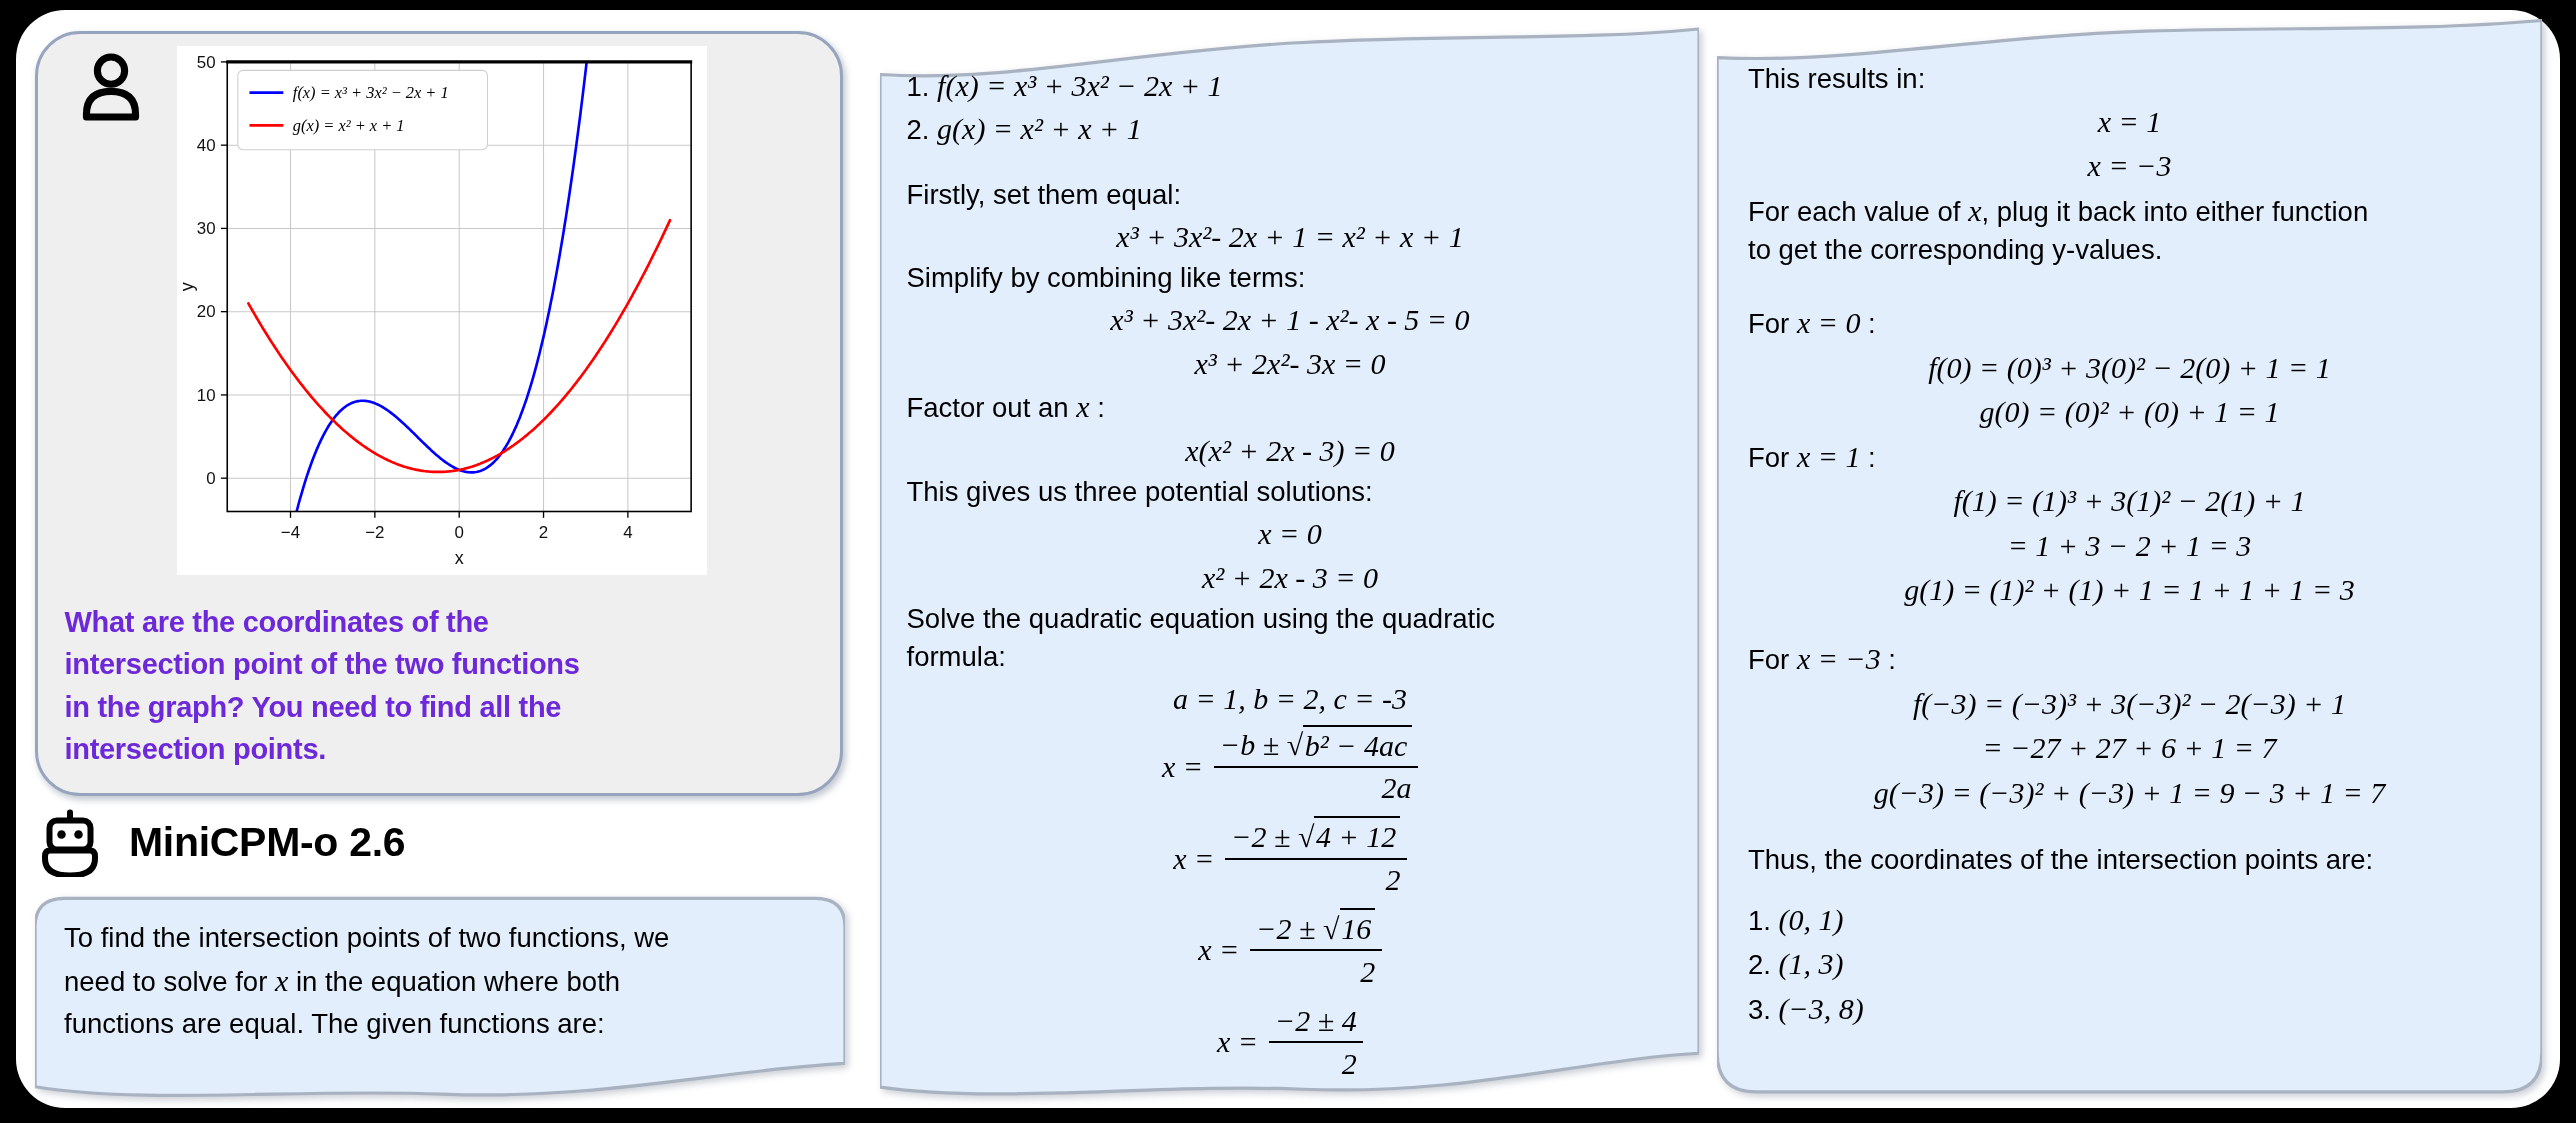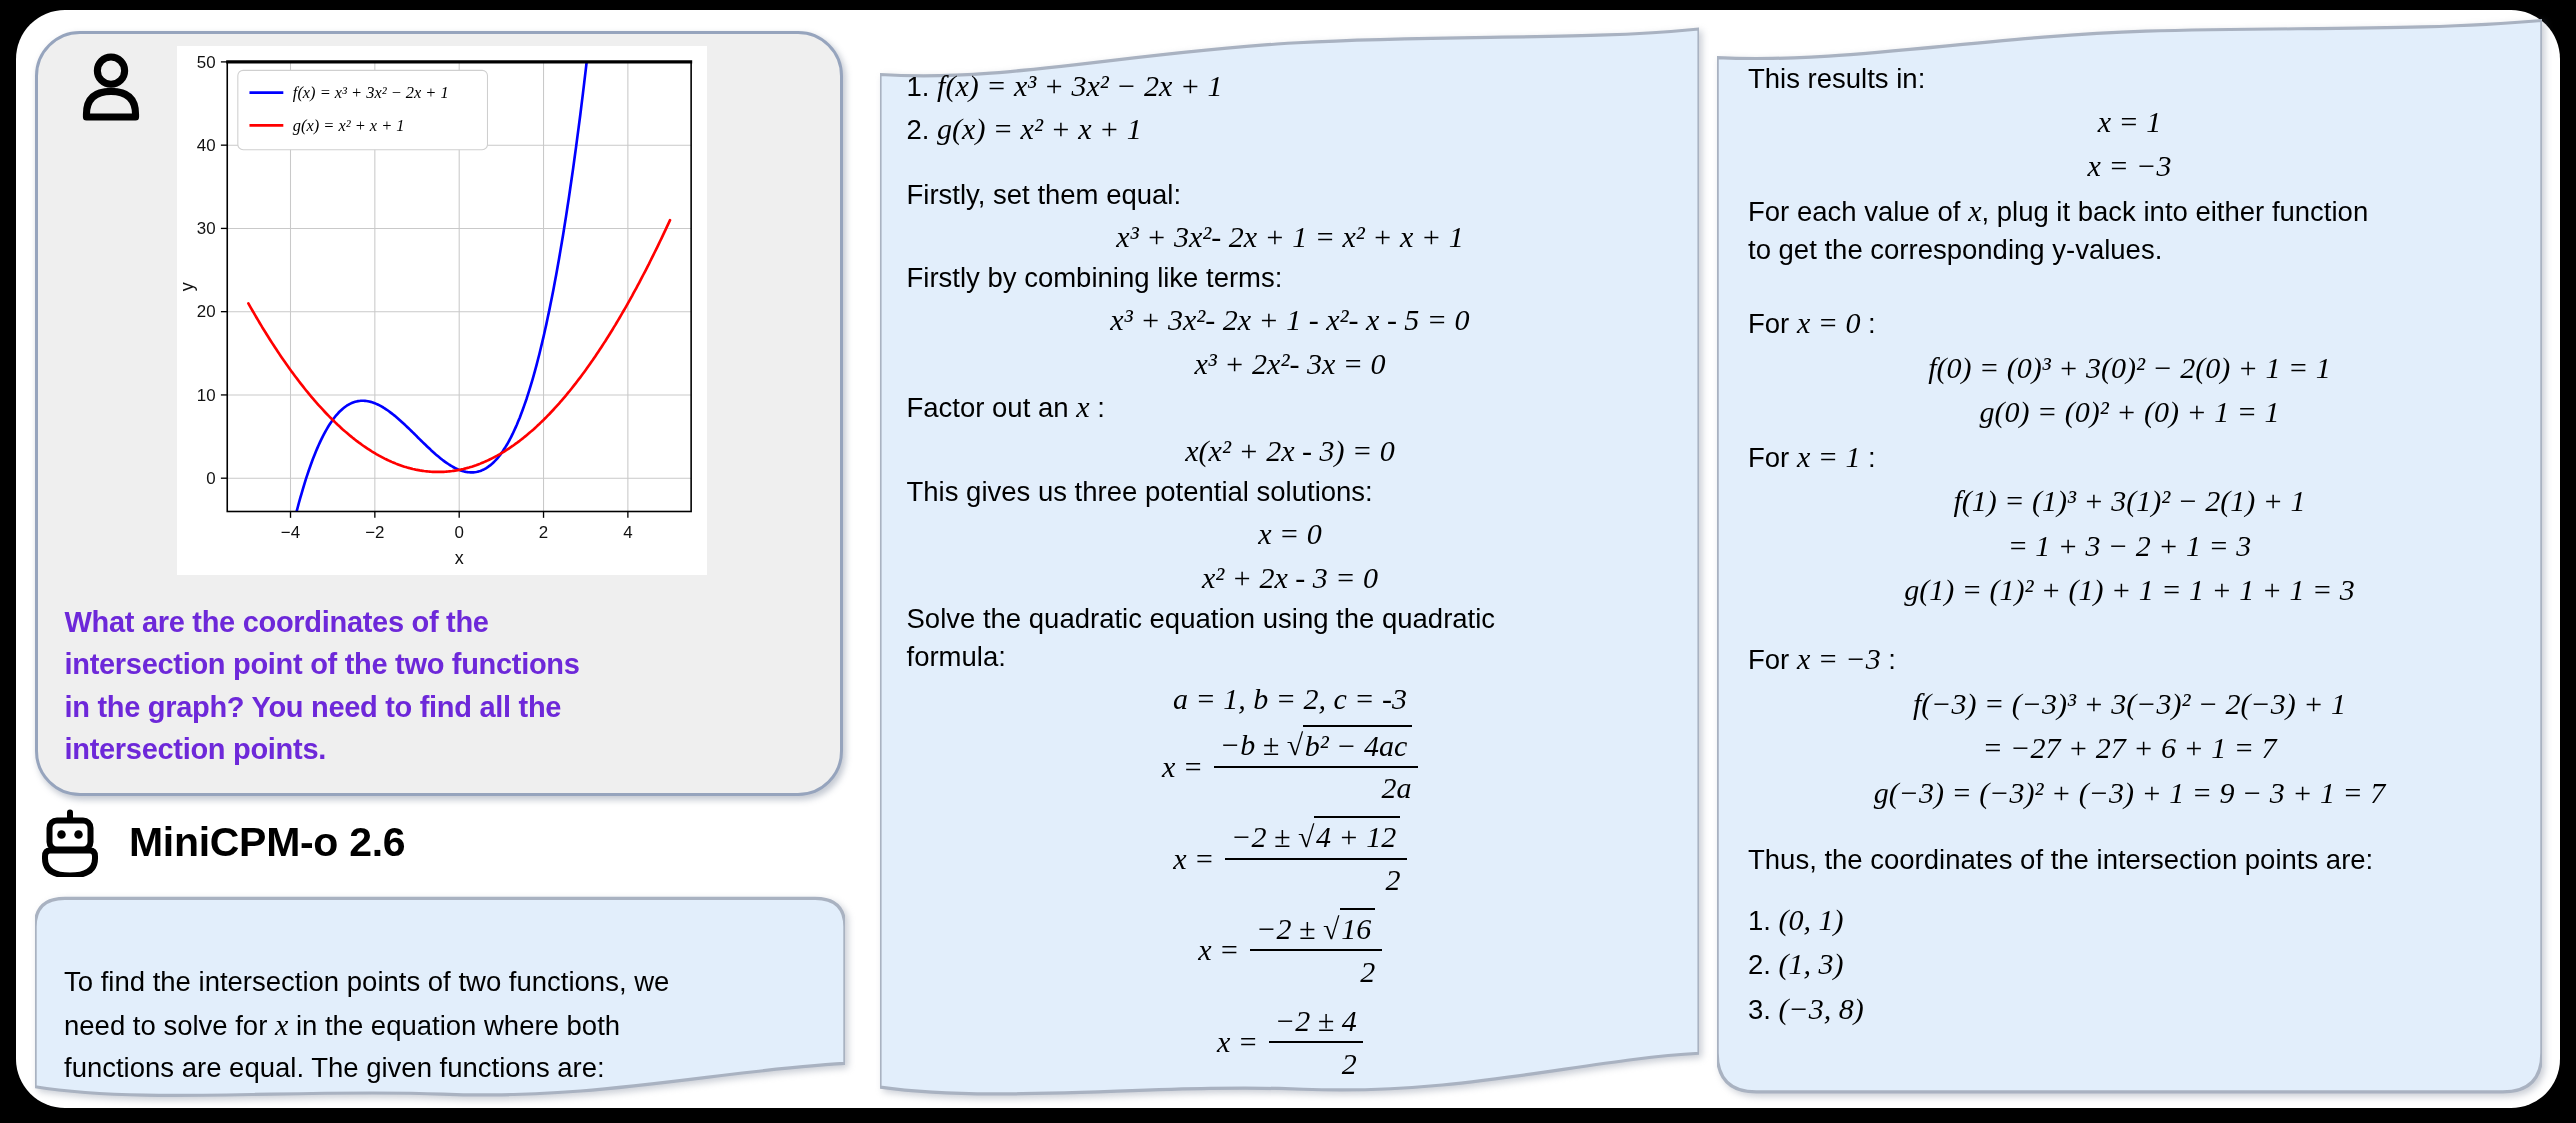--- a/index.html
+++ b/index.html
@@ -21,21 +21,21 @@
   
   #model-row{position:absolute;left:24px;top:798px;display:flex;align-items:center;gap:29px;}
   #model-name{font-weight:700;font-size:41px;color:#000;letter-spacing:-0.3px;}
 
   
   .blue-panel{position:absolute;}
   .blue-panel > svg.shape{position:absolute;left:0;top:0;
       filter:drop-shadow(3.2px 3.2px 3.7px rgba(120,130,150,.40));}
   .panel-content{position:absolute;display:flex;flex-direction:column;}
   #bubble{left:19px;top:883px;width:810px;height:217px;}
-  #bubble .panel-content{left:29px;top:24px;width:754px;margin-top:44px;}
+  #bubble .panel-content{left:29px;top:24px;width:754px;}
   #bubble-text{font-size:27.5px;line-height:1.5;color:#000;white-space:pre-line;}
 
   #middle-panel{left:864px;top:5.3px;width:819px;height:1085px;}
   #middle-panel .panel-content{left:26.5px;top:50px;width:767px;gap:2.1px;}
   #right-panel{left:1701px;top:1px;width:825px;height:1084px;}
   #right-panel .panel-content{left:31px;top:49px;width:763px;gap:3.2px;}
 
   
   .ln{font-size:27.5px;line-height:1.38;color:#000;white-space:pre-line;}
   .ln.c{text-align:center;}
@@ -151,21 +151,21 @@
     <svg class="shape" width="819" height="1085" viewBox="0 0 1548 2050">
       <path d="M 0 112 C 230 128 470 70 790 52 C 1080 36 1330 48 1548 26
                L 1548 1962 C 1330 1974 1100 2042 800 2030 C 520 2019 230 2058 0 2026 Z" fill="#e2eefb" stroke="#a9b2c1" stroke-width="6"></path>
     </svg>
     <div id="mid-content" class="panel-content">
         <div class="ln l"><span class="ts">1.  </span><span class="tm">f(x) = x³ + 3x² − 2x + 1</span></div>
         <div class="ln l"><span class="ts">2.  </span><span class="tm">g(x) = x² + x + 1</span></div>
         <div class="spc" style="height: 22px;"></div>
         <div class="ln l"><span class="ts">Firstly, set them equal:</span></div>
         <div class="ln c"><span class="tm">x³ + 3x²- 2x + 1 = x² + x + 1</span></div>
-        <div class="ln l"><span class="ts">Firstly by combining like terms:</span></div>
+        <div class="ln l"><span class="ts">Simplify by combining like terms:</span></div>
         <div class="ln c"><span class="tm">x³ + 3x²- 2x + 1 - x²- x - 5 = 0</span></div>
         <div class="ln c"><span class="tm">x³ + 2x²- 3x = 0</span></div>
         <div class="ln l"><span class="ts">Factor out an </span><span class="tm">x</span><span class="ts"> :</span></div>
         <div class="ln c"><span class="tm">x(x² + 2x - 3) = 0</span></div>
         <div class="ln l"><span class="ts">This gives us three potential solutions:</span></div>
         <div class="ln c"><span class="tm">x = 0</span></div>
         <div class="ln c"><span class="tm">x² + 2x - 3 = 0</span></div>
         <div class="ln l"><span class="ts">Solve the quadratic equation using the quadratic
 formula:</span></div>
         <div class="ln c"><span class="tm">a = 1, b = 2, c = -3</span></div>

